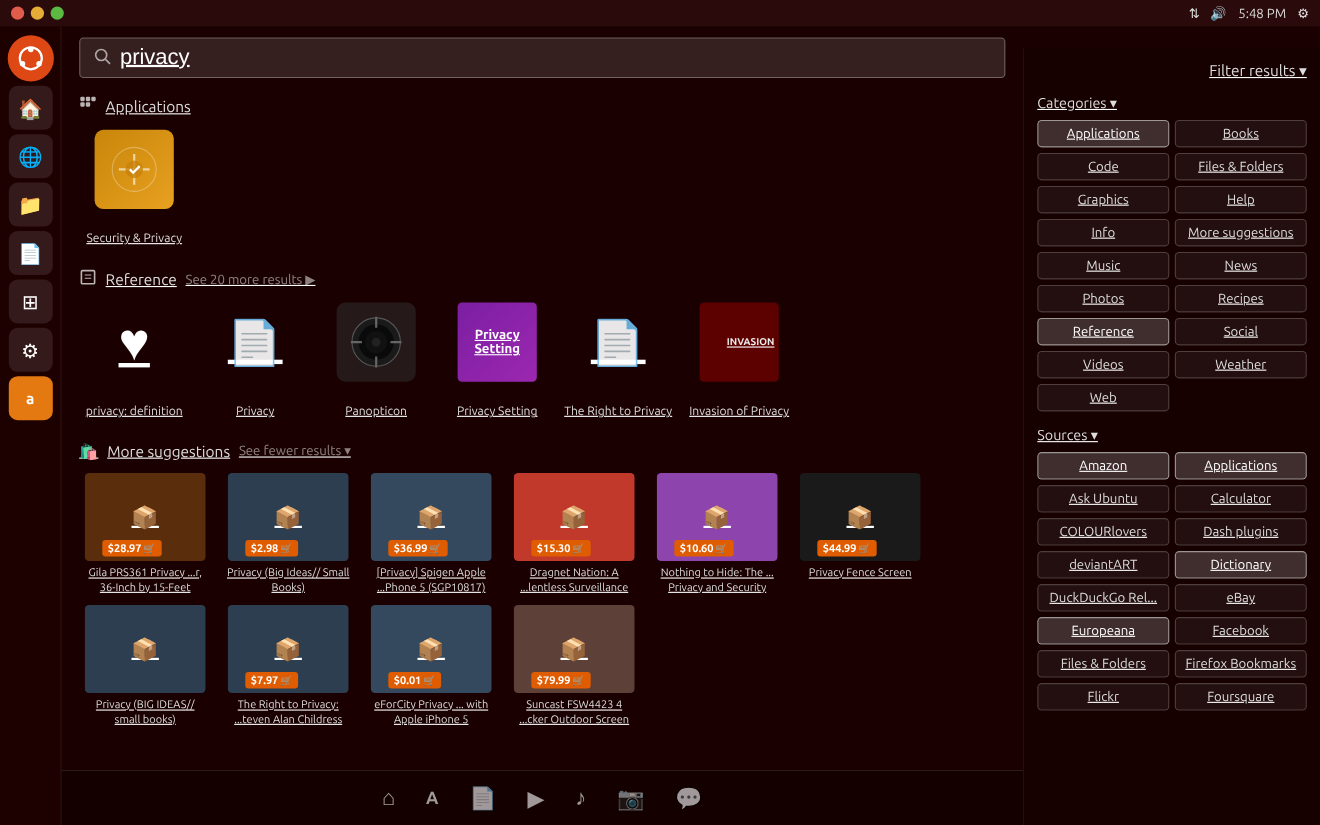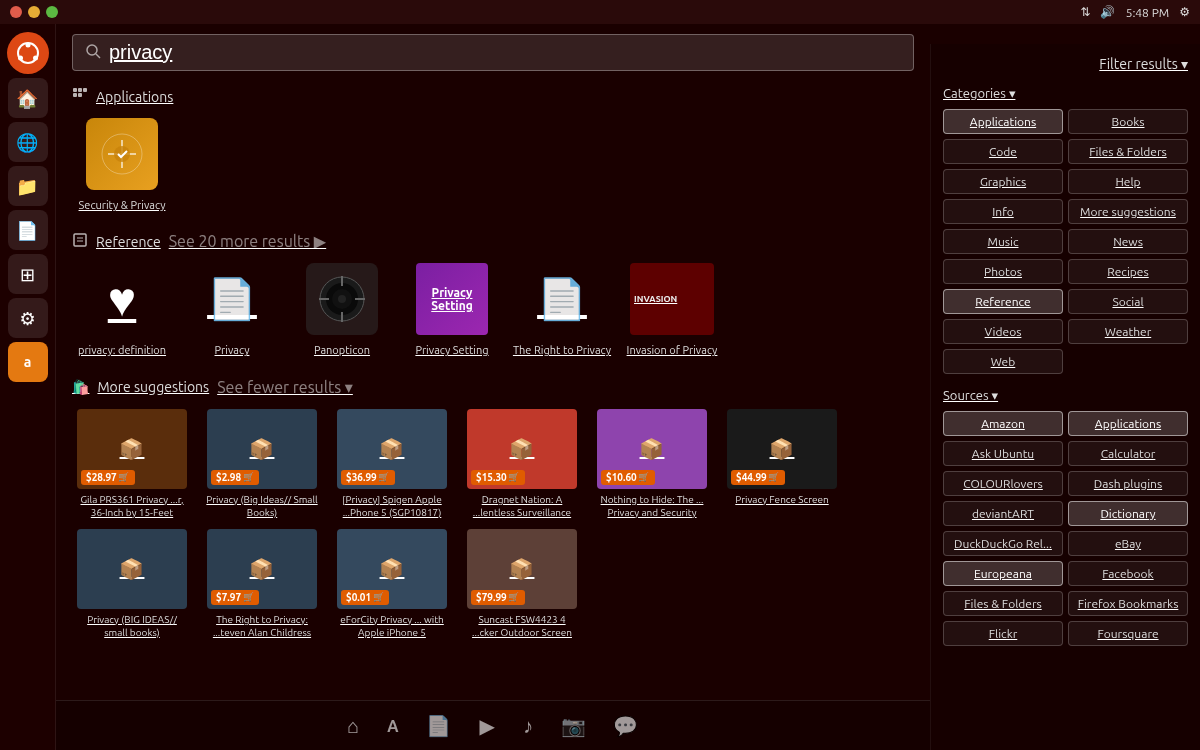--- a/index.html
+++ b/index.html
@@ -124,21 +124,21 @@
     .section { margin-bottom: 20px; }
     .section-header {
       display: flex;
       align-items: center;
       gap: 8px;
       margin-bottom: 12px;
       color: #ddd;
       font-size: 14px;
     }
     .section-header .see-more {
-      font-size: 16px;
+      font-size: 12px;
       color: rgba(255,255,255,0.5);
       cursor: pointer;
     }
 
     
     .items-grid {
       display: flex;
       flex-wrap: wrap;
       gap: 10px;
     }
@@ -146,21 +146,21 @@
       display: flex;
       flex-direction: column;
       align-items: center;
       width: 100px;
       cursor: pointer;
     }
     .item-card .label {
       font-size: 11px;
       text-align: center;
       color: #ddd;
-      margin-top: 8px;
+      margin-top: 20px;
       word-break: break-word;
       max-width: 100px;
       line-height: 1.3;
     }
 
     
     .product-card {
       display: flex;
       flex-direction: column;
       align-items: center;
@@ -170,28 +170,28 @@
     }
     .product-card .thumb {
       width: 110px; height: 80px;
       background: rgba(255,255,255,0.1);
       border-radius: 4px;
       overflow: hidden;
       display: flex; align-items: flex-end; justify-content: flex-start;
       position: relative;
     }
     .product-card .price-tag {
-      position: absolute; bottom: 4px; left: 4px;
+      position: absolute; bottom: 4px; left: 16px;
       background: #e05c00;
       color: #fff;
       font-size: 10px;
       font-weight: bold;
       padding: 2px 5px;
       border-radius: 3px;
-      display: flex; align-items: flex-start; gap: 2px;
+      display: flex; align-items: flex-end; gap: 2px;
     }
     .product-card .cart-icon {
       font-size: 9px;
     }
     .product-card .label {
       font-size: 10px;
       text-align: center;
       color: #ddd;
       margin-top: 4px;
       max-width: 115px;
@@ -311,25 +311,25 @@
       background: linear-gradient(135deg, #7b1fa2, #9c27b0);
       border-radius: 4px;
       display: flex; align-items: center; justify-content: center;
       font-size: 12px;
       color: #fff;
       text-align: center;
       padding: 4px;
       font-weight: bold;
     }
     .invasion-book-wrap {
-      width: 84px; height: 72px;
+      width: 72px; height: 72px;
       overflow: hidden;
       border-radius: 4px;
       background: #5d0000;
-      display: flex; align-items: center; justify-content: flex-start;
+      display: flex; align-items: center; justify-content: flex-end;
       font-size: 9px;
       color: #fff;
       text-align: center;
     }
   </style>
 </head>
 <body>
 
 <div class="topbar">
   <div class="topbar-left">

